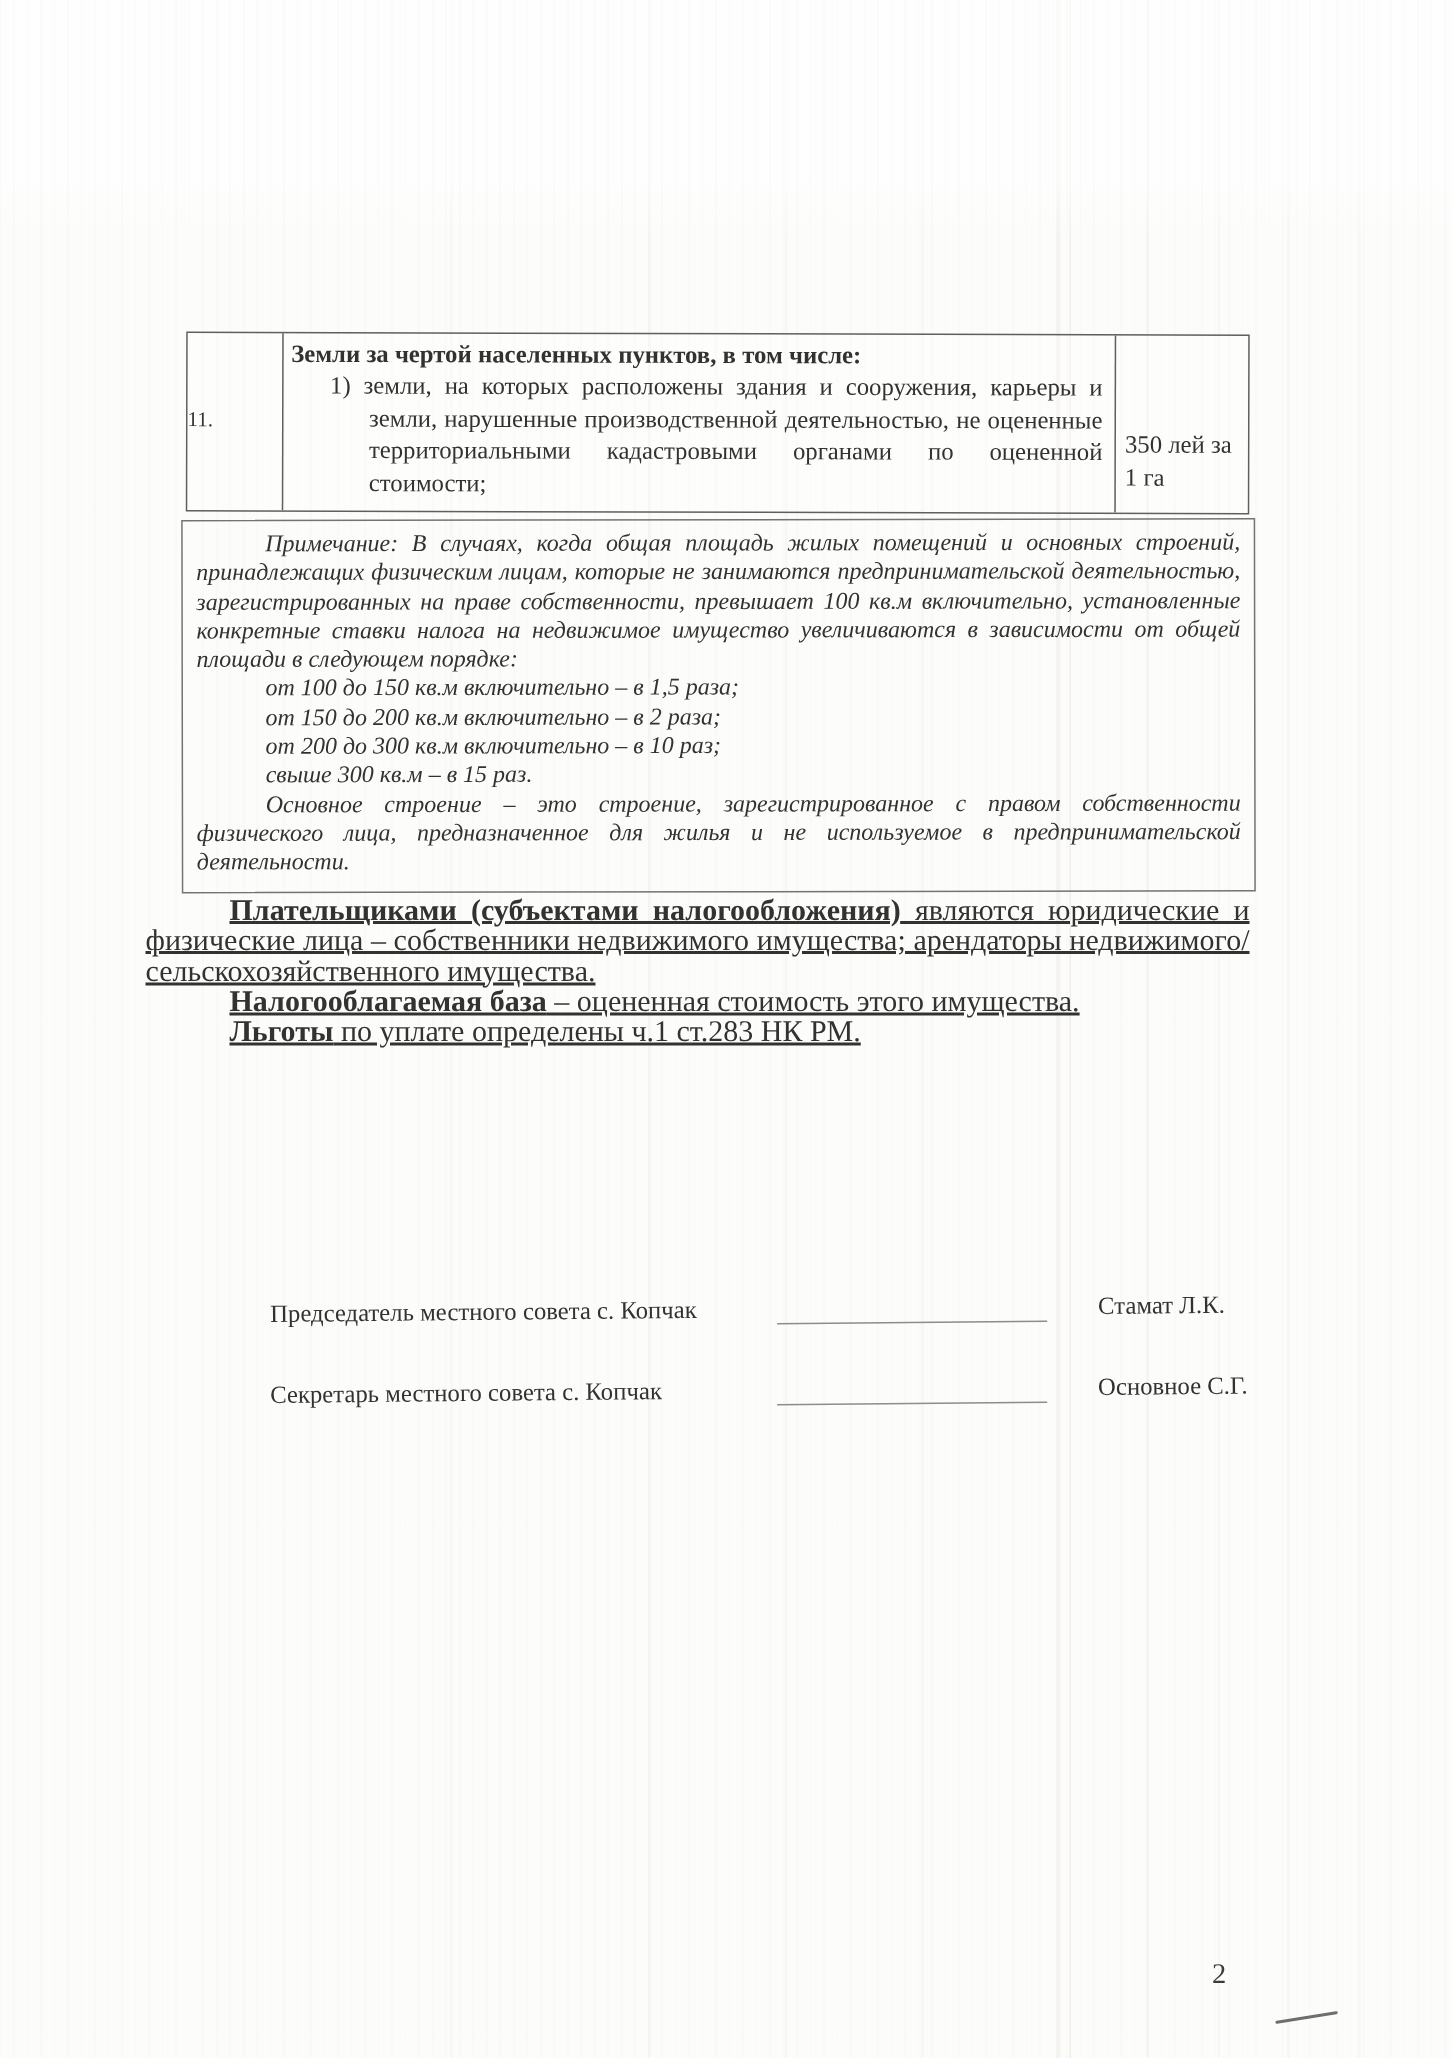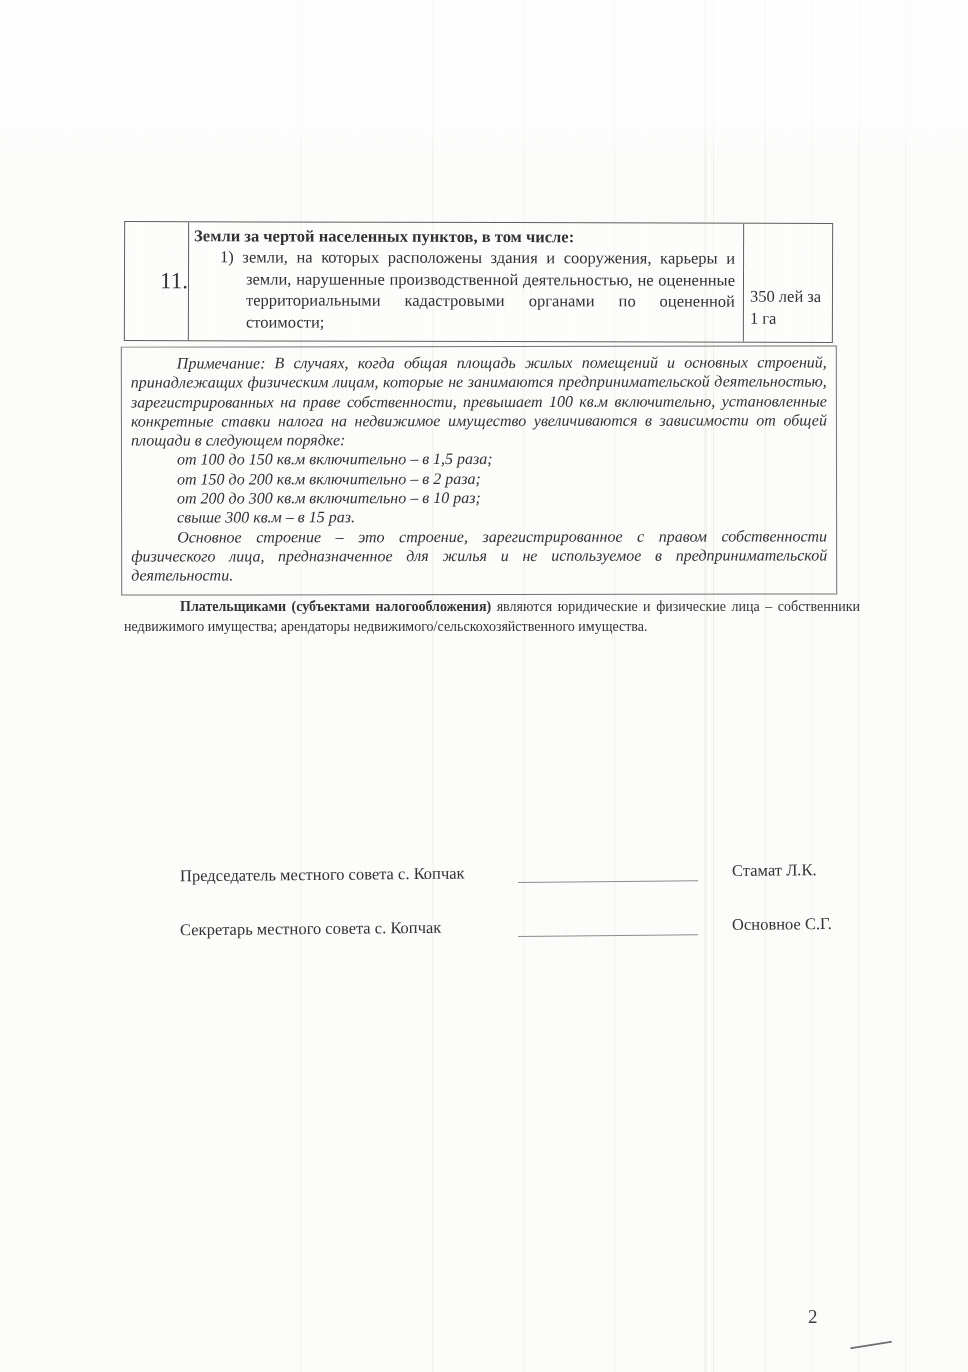--- a/index.html
+++ b/index.html
@@ -33,22 +33,22 @@
   
   .tax-table {
     position:absolute; left:124px; top:222px; width:709px;
     display:flex; border:1px solid #5f5f5f; box-sizing:border-box;
     background:rgba(255,255,255,0.25);
     transform:rotate(0.15deg);
   }
   .cell { box-sizing:border-box; }
   .cell-num {
     width:64px; border-right:1px solid #5f5f5f;
-    display:flex; align-items:center; justify-content:flex-end;
-    font-size:23px;
+    display:flex; align-items:center; justify-content:flex-start;
+    font-size:14px;
   }
   .cell-desc { flex:1; border-right:1px solid #5f5f5f; padding:3px 8px 8px 5px; }
   .tbl-header { font-weight:bold; font-size:16.5px; line-height:21px; margin:0; }
   .tbl-item {
     font-size:16.5px; line-height:21.5px; text-align:justify;
     padding-left:52px; text-indent:-26px; margin:0;
   }
   .cell-rate {
     width:88px; padding:16px 5px 12px 6px;
     font-size:16.5px; line-height:22px;
@@ -61,22 +61,22 @@
     border:1px solid #737373; box-sizing:border-box;
     padding:6px 9px 9px 9px;
     font-style:italic; font-size:16px; line-height:19.3px;
     transform:rotate(-0.1deg);
   }
   .note-p { margin:0; text-align:justify; text-indent:46px; }
   .note-list { margin:0; padding-left:46px; }
   .note-list-item { margin:0; }
 
   
-  .body-text { position:absolute; left:124px; top:597px; width:736px;
-    font-size:14px; line-height:20.3px; }
+  .body-text { position:absolute; left:97px; top:597px; width:736px;
+    font-size:20px; line-height:20.3px;text-decoration:underline; }
   .body-p { margin:0; text-align:justify; text-indent:56px; }
 
   
   .signatures { position:absolute; left:180px; top:857px; width:680px; font-size:16.5px; }
   .sig-row { display:flex; align-items:flex-end; height:26px; margin-bottom:28px;
     transform:rotate(-0.55deg); }
   .sig-title { width:338px; }
   .sig-line { width:180px; height:18px; border-bottom:1px solid #8c8c8c; margin-right:34px; }
   .sig-name { white-space:nowrap; }
 
@@ -124,20 +124,22 @@
       <div class="note-list-item">от 100 до 150 кв.м включительно – в 1,5 раза;</div>
       <div class="note-list-item">от 150 до 200 кв.м включительно – в 2 раза;</div>
       <div class="note-list-item">от 200 до 300 кв.м включительно – в 10 раз;</div>
       <div class="note-list-item">свыше 300 кв.м – в 15 раз.</div>
     </div>
     <p class="note-p">Основное строение – это строение, зарегистрированное с правом собственности физического лица, предназначенное для жилья и не используемое в предпринимательской деятельности.</p>
   </div>
 
   <div class="body-text">
     <p class="body-p"><b>Плательщиками (субъектами налогообложения)</b><span> являются юридические и физические лица – собственники недвижимого имущества; арендаторы недвижимого/сельскохозяйственного имущества.</span></p>
+    <p class="body-p"><b>Налогооблагаемая база</b><span> – оцененная стоимость этого имущества.</span></p>
+    <p class="body-p"><b>Льготы</b><span> по уплате определены ч.1 ст.283 НК РМ.</span></p>
   </div>
 
   <div class="signatures">
     <div class="sig-row">
       <span class="sig-title">Председатель местного совета с. Копчак</span>
       <span class="sig-line"></span>
       <span class="sig-name">Стамат Л.К.</span>
     </div>
     <div class="sig-row">
       <span class="sig-title">Секретарь местного совета с. Копчак</span>

